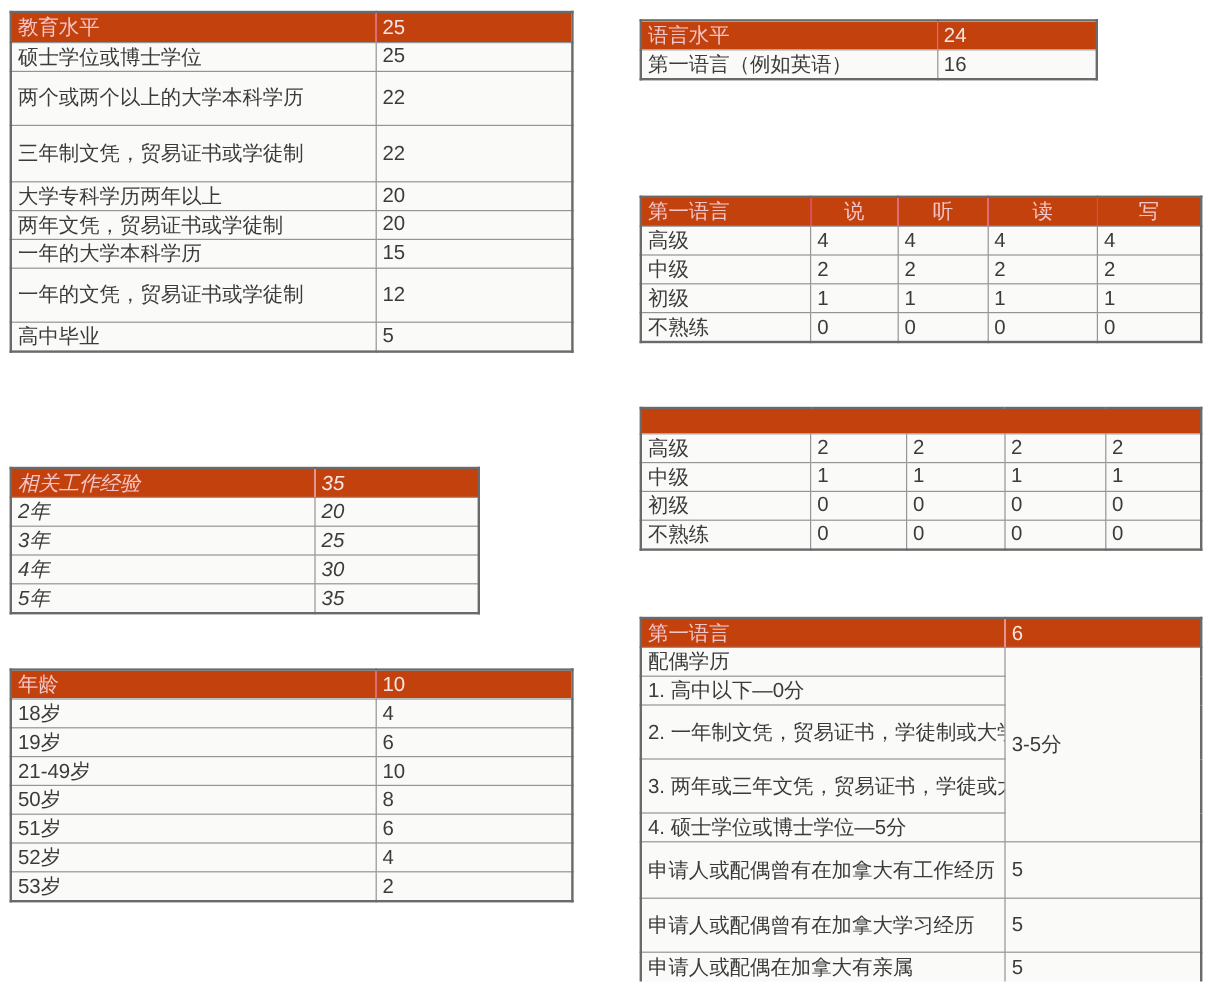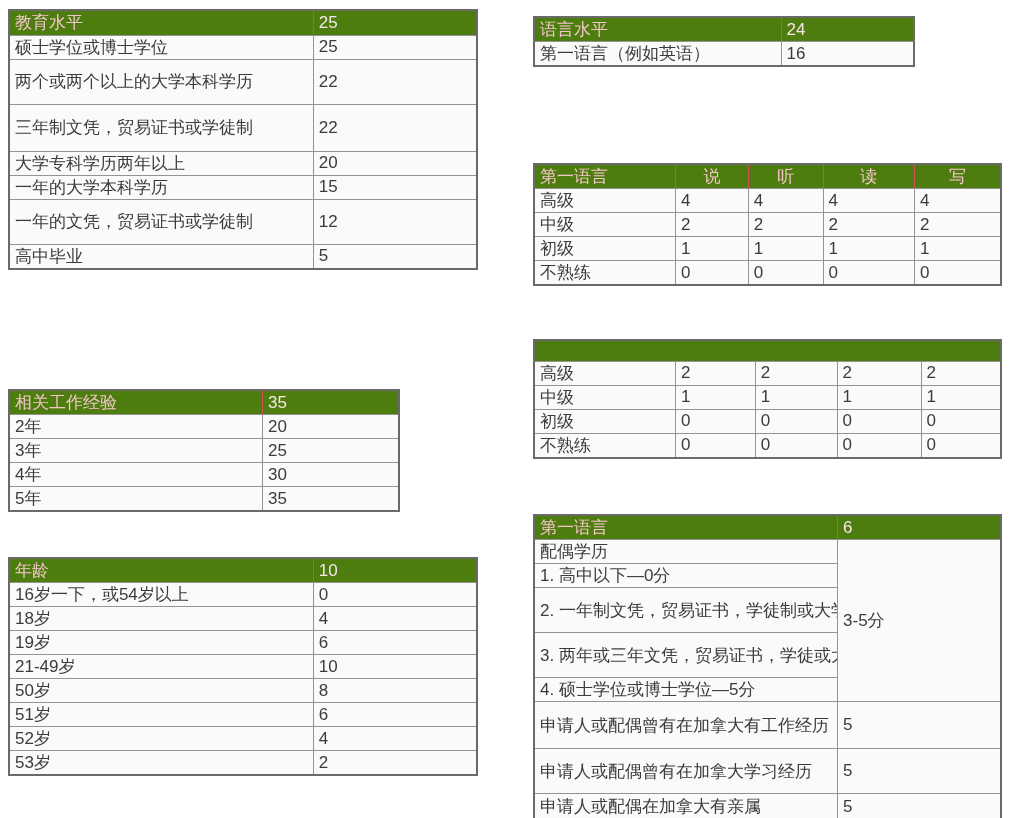--- a/index.html
+++ b/index.html
@@ -22,41 +22,41 @@
     border:1px solid #949494;
     font-size:17px;
     font-weight:normal;
     padding:0 5px;
     vertical-align:middle;
     text-align:left;
     white-space:nowrap;
     overflow:hidden;
   }
   .tbl th.hd{
-    background:#4d7c0f;
+    background:#c2410c;
     color:#f3c6c9;
     border-color:#d44e57;
     border-bottom-color:#949494;
   }
   .tbl th.hd.num{color:#f9e6e7;}
   .tbl th.hd.ctr{text-align:center;}
   .num{text-align:right;}
   .wrap{white-space:normal;line-height:21px;padding:2px 5px;}
   .merged{
     text-align:right;
     padding-right:10px;
     white-space:nowrap;
   }
   
   .c-label{width:65%;} .c-val{width:35%;}
   .fl-c0{width:30.3%;} .fl-c1{width:15.6%;} .fl-c2{width:16%;} .fl-c3{width:19.6%;} .fl-c4{width:18.5%;}
   .sl-c0{width:30.3%;} .sl-c1{width:17.1%;} .sl-c2{width:17.5%;} .sl-c3{width:18%;} .sl-c4{width:17.1%;}
   
   #education{left:8px;top:9px;width:470px;}
-  #workexp{left:8px;top:389px;width:392px;}
+  #workexp{left:8px;top:389px;width:392px;font-style:italic;}
   #age{left:8px;top:557px;width:470px;}
   #language{left:533px;top:16px;width:382px;}
   #firstlang{left:533px;top:163px;width:469px;}
   #secondlang{left:533px;top:339px;width:469px;}
   #adapt{left:533px;top:514px;width:469px;}
 </style>
 </head>
 <body>
 
 <table class="tbl" id="education">
@@ -78,20 +78,24 @@
         <td class="num">22</td>
       </tr>
   <tr style="height:47px">
         <td>三年制文凭，贸易证书或学徒制</td>
         <td class="num">22</td>
       </tr>
   <tr style="height:23px">
         <td>大学专科学历两年以上</td>
         <td class="num">20</td>
       </tr>
+  <tr style="height:24px">
+        <td>两年文凭，贸易证书或学徒制</td>
+        <td class="num">20</td>
+      </tr>
   <tr style="height:22px">
         <td>一年的大学本科学历</td>
         <td class="num">15</td>
       </tr>
   <tr style="height:45px">
         <td>一年的文凭，贸易证书或学徒制</td>
         <td class="num">12</td>
       </tr>
   <tr style="height:23px">
         <td>高中毕业</td>
@@ -132,24 +136,20 @@
 <table class="tbl" id="age">
   <colgroup>
       <col class="c-label">
       <col class="c-val">
     </colgroup>
   <tbody>
       <tr style="height:23px">
     <th class="hd">年龄</th>
     <th class="hd num">10</th>
   </tr>
-  <tr style="height:23px">
-        <td>16岁一下，或54岁以上</td>
-        <td class="num">0</td>
-      </tr>
   <tr style="height:23px">
         <td>18岁</td>
         <td class="num">4</td>
       </tr>
   <tr style="height:23px">
         <td>19岁</td>
         <td class="num">6</td>
       </tr>
   <tr style="height:24px">
         <td>21-49岁</td>

